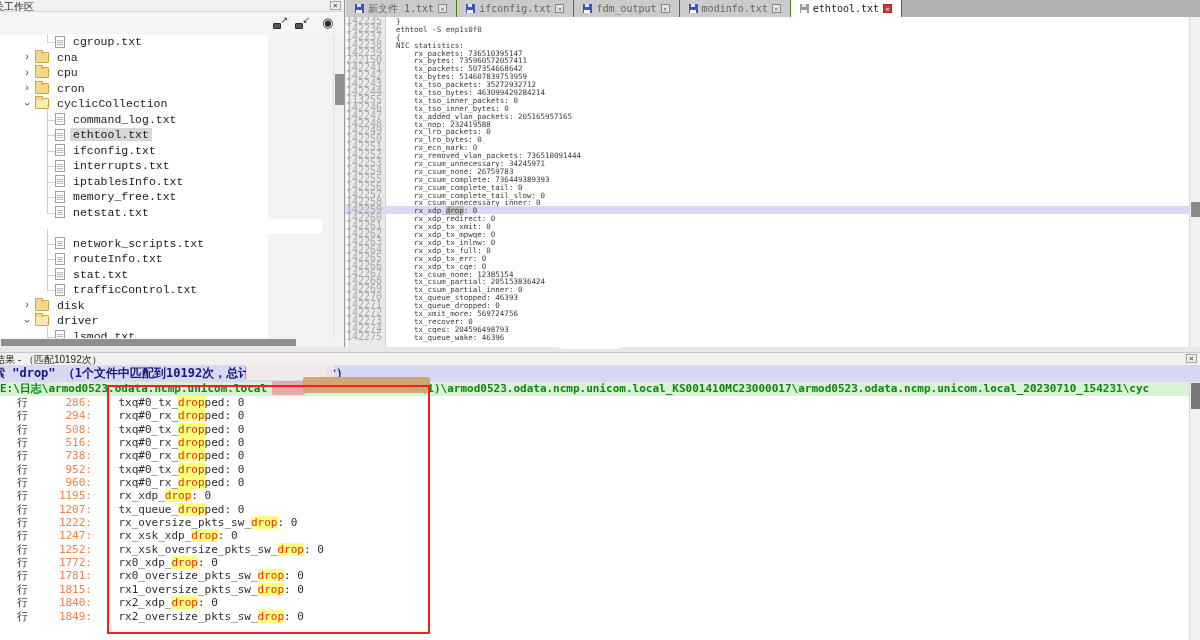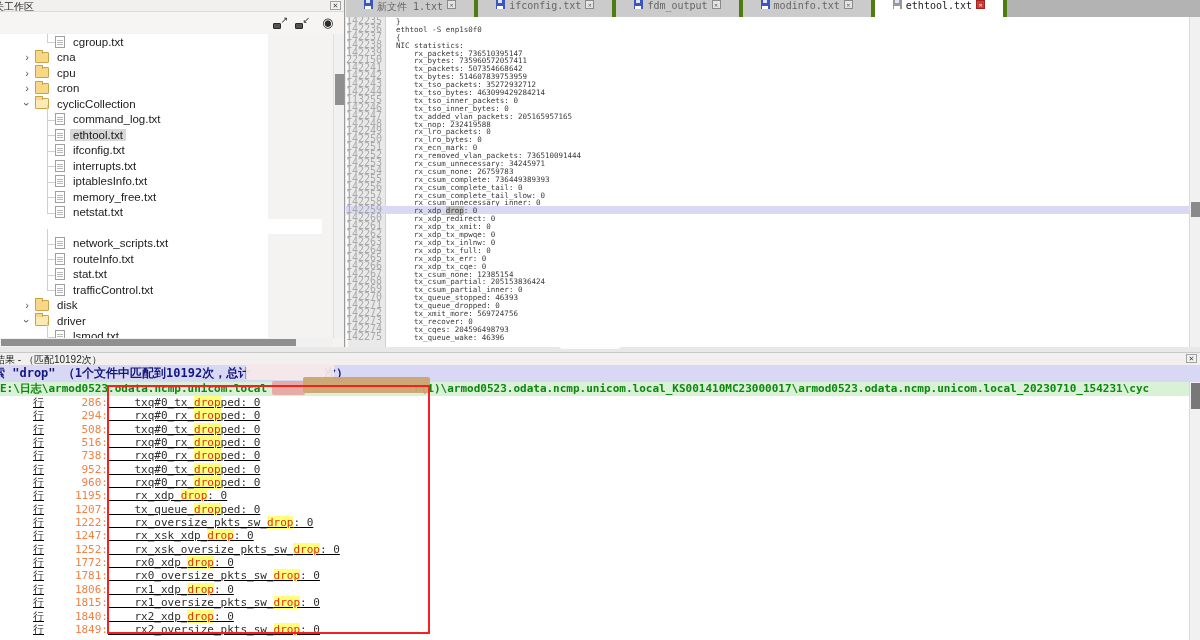--- a/index.html
+++ b/index.html
@@ -15,21 +15,21 @@
   #ws-title { position:absolute; left:-6px; top:0px; font-size:10px; color:#222; white-space:nowrap; }
   .mini-close { position:absolute; width:11px; height:9px; background:#f3f2f0; border:1px solid #a0a0a0;
                 font-size:7px; line-height:7px; text-align:center; color:#444; }
   #ws-close { right:3px; top:1px; }
   #ws-toolbar { position:absolute; left:0; top:12px; width:100%; height:21px; background:#f6f5f3; }
   .ws-tool { position:absolute; top:3px; width:16px; height:15px; color:#2b2b2b; font-size:13px;
              line-height:15px; text-align:center; }
   .winbox { position:absolute; left:1px; bottom:1px; width:8px; height:6px; border:1px solid #2b2b2b;
             border-radius:1px; background:#555; }
   .arr { position:absolute; right:0; top:-2px; font-size:9px; color:#2b2b2b; }
-  #ws-tree { position:absolute; left:0; top:34px; width:268px; height:304px; background:#ffffff; overflow:hidden; }
+  #ws-tree { position:absolute; left:0; top:34px; width:268px; height:304px; background:#ffffff; overflow:hidden;font-family:Liberation Mono, monospace; }
   .tree-row { position:relative; height:15.5px; display:flex; align-items:center; white-space:nowrap;
               font-size:11.5px; color:#1a1a1a; }
   .tree-row .chev { width:10px; text-align:center; font-size:11px; color:#555; margin-right:3px; }
   .chev.exp { transform:rotate(90deg); }
   .tree-ind1 { padding-left:22px; }
   .tree-ind2 { padding-left:55px; }
   .icon-folder { width:14px; height:11px; background:#f8d787; border:1px solid #caa24b; border-radius:1px;
                  margin-right:5px; position:relative; flex:0 0 auto; }
   .icon-folder::before { content:""; position:absolute; left:-1px; top:-3px; width:6px; height:3px;
                          background:#f8d787; border:1px solid #caa24b; border-bottom:none; border-radius:1px 1px 0 0; }
@@ -44,22 +44,22 @@
                             border-left:1px solid #cfcfcf; border-bottom:1px solid #cfcfcf; }
   
   #ws-vscroll { position:absolute; right:0; top:34px; width:11px; height:304px; background:#f1f1f1; border-left:1px solid #e0e0e0; }
   #ws-vthumb { position:absolute; left:1px; top:40px; width:9px; height:31px; background:#8f8f8f; }
   #ws-hscroll { position:absolute; left:0; top:338px; width:333px; height:9px; background:#f1f1f1; }
   #ws-hthumb { position:absolute; left:1px; top:1px; width:295px; height:7px; background:#8f8f8f; }
 
   
   #editor { position:absolute; left:346px; top:0; width:854px; height:347px; background:#ffffff; }
   #tabbar { position:absolute; left:0; top:0; width:100%; height:17px; background:#b3b3b3; display:flex; }
-  .tab { height:17px; display:flex; padding:0 18px; background:#cbcbcb;
-         border-right:4px solid #4d7c0f; font-size:10px; color:#666; white-space:nowrap;
+  .tab { height:17px; display:flex; align-items:center; padding:0 9px; background:#cbcbcb;
+         border-right:1px solid #4d7c0f; font-size:10px; color:#666; white-space:nowrap;
          font-family:"DejaVu Sans Mono", monospace; }
   .tab.active { background:#ffffff; color:#1a1a1a; }
   .floppy { width:9px; height:9px; background:#3b56c0; margin-right:4px; position:relative; flex:0 0 auto; }
   .floppy::before { content:""; position:absolute; left:2px; top:0; width:4px; height:3px; background:#dfe5ff; }
   .floppy::after { content:""; position:absolute; left:1px; bottom:0; width:6px; height:3px; background:#ffffff; }
   .tab.active .floppy { background:#9a9a9a; }
   .tab-close { width:9px; height:9px; margin-left:4px; border:1px solid #8a8a8a; background:#e3e3e3;
                font-size:6px; line-height:7px; text-align:center; color:#555; flex:0 0 auto; }
   .tab.active .tab-close { background:#d03a34; border-color:#a02420; color:#ffffff; }
   #gutter { position:absolute; left:2px; top:17px; width:38px; height:330px; background:#e9e9e9; border-right:1px solid #d0d0d0; }
@@ -80,21 +80,21 @@
                 border-top:1px solid #c9c9c7; border-bottom:1px solid #dddddb; overflow:hidden; }
   #res-title { position:absolute; left:-5px; top:0; font-size:10px; color:#222; white-space:nowrap; }
   #res-close { right:3px; top:1px; }
   #res-summary { position:absolute; left:0; top:13px; width:100%; height:17px; background:#d8d8f4;
                  font-family:"DejaVu Sans Mono", monospace; font-size:12px; line-height:17px;
                  font-weight:bold; color:#14167e; white-space:nowrap; overflow:hidden; }
   #res-summary .inner { margin-left:-7px; }
   #res-path { position:absolute; left:0; top:30px; width:1189px; height:14px; background:#d9f1d7;
               font-family:"DejaVu Sans Mono", monospace; font-size:11px; line-height:14px;
               font-weight:bold; color:#0d870d; white-space:nowrap; overflow:hidden; }
-  #res-rows { position:absolute; left:16px; top:44px; width:1099px; height:244px; overflow:hidden;text-decoration:underline; }
+  #res-rows { position:absolute; left:0; top:44px; width:1099px; height:244px; overflow:hidden; }
   .res-row { height:13.35px; white-space:pre; font-family:"DejaVu Sans Mono", monospace;
              font-size:11px; line-height:13.35px; color:#2e2e2e; padding-left:17px; }
   .res-row .linechar { color:#3a3a3a; }
   .res-row .num { display:inline-block; width:64px; text-align:right; color:#ef8348; }
   .hl { background:#ffff7e; color:#e2320a; }
   #res-vscroll { position:absolute; right:0; top:30px; width:11px; height:258px; background:#f1f1f1; border-left:1px solid #dadada; }
   #res-vthumb { position:absolute; left:1px; top:1px; width:9px; height:26px; background:#787878; }
 
   
   #red-box { position:absolute; left:107px; top:385px; width:323px; height:249px;
@@ -316,21 +316,20 @@
         <div class="res-row"><span class="linechar">行</span><span class="num">738:</span><span>    rxq#0_rx_</span><span class="hl">drop</span><span>ped: 0</span></div>
         <div class="res-row"><span class="linechar">行</span><span class="num">952:</span><span>    txq#0_tx_</span><span class="hl">drop</span><span>ped: 0</span></div>
         <div class="res-row"><span class="linechar">行</span><span class="num">960:</span><span>    rxq#0_rx_</span><span class="hl">drop</span><span>ped: 0</span></div>
         <div class="res-row"><span class="linechar">行</span><span class="num">1195:</span><span>    rx_xdp_</span><span class="hl">drop</span><span>: 0</span></div>
         <div class="res-row"><span class="linechar">行</span><span class="num">1207:</span><span>    tx_queue_</span><span class="hl">drop</span><span>ped: 0</span></div>
         <div class="res-row"><span class="linechar">行</span><span class="num">1222:</span><span>    rx_oversize_pkts_sw_</span><span class="hl">drop</span><span>: 0</span></div>
         <div class="res-row"><span class="linechar">行</span><span class="num">1247:</span><span>    rx_xsk_xdp_</span><span class="hl">drop</span><span>: 0</span></div>
         <div class="res-row"><span class="linechar">行</span><span class="num">1252:</span><span>    rx_xsk_oversize_pkts_sw_</span><span class="hl">drop</span><span>: 0</span></div>
         <div class="res-row"><span class="linechar">行</span><span class="num">1772:</span><span>    rx0_xdp_</span><span class="hl">drop</span><span>: 0</span></div>
         <div class="res-row"><span class="linechar">行</span><span class="num">1781:</span><span>    rx0_oversize_pkts_sw_</span><span class="hl">drop</span><span>: 0</span></div>
-        <div class="res-row"><span class="linechar">行</span><span class="num">1806:</span><span>    rx1_xdp_</span><span class="hl">drop</span><span>: 0</span></div>
         <div class="res-row"><span class="linechar">行</span><span class="num">1815:</span><span>    rx1_oversize_pkts_sw_</span><span class="hl">drop</span><span>: 0</span></div>
         <div class="res-row"><span class="linechar">行</span><span class="num">1840:</span><span>    rx2_xdp_</span><span class="hl">drop</span><span>: 0</span></div>
         <div class="res-row"><span class="linechar">行</span><span class="num">1849:</span><span>    rx2_oversize_pkts_sw_</span><span class="hl">drop</span><span>: 0</span></div>
       </div>
     <div id="res-vscroll">
         <div id="res-vthumb"></div>
       </div>
   </div>
 
   <div id="red-box"></div>

